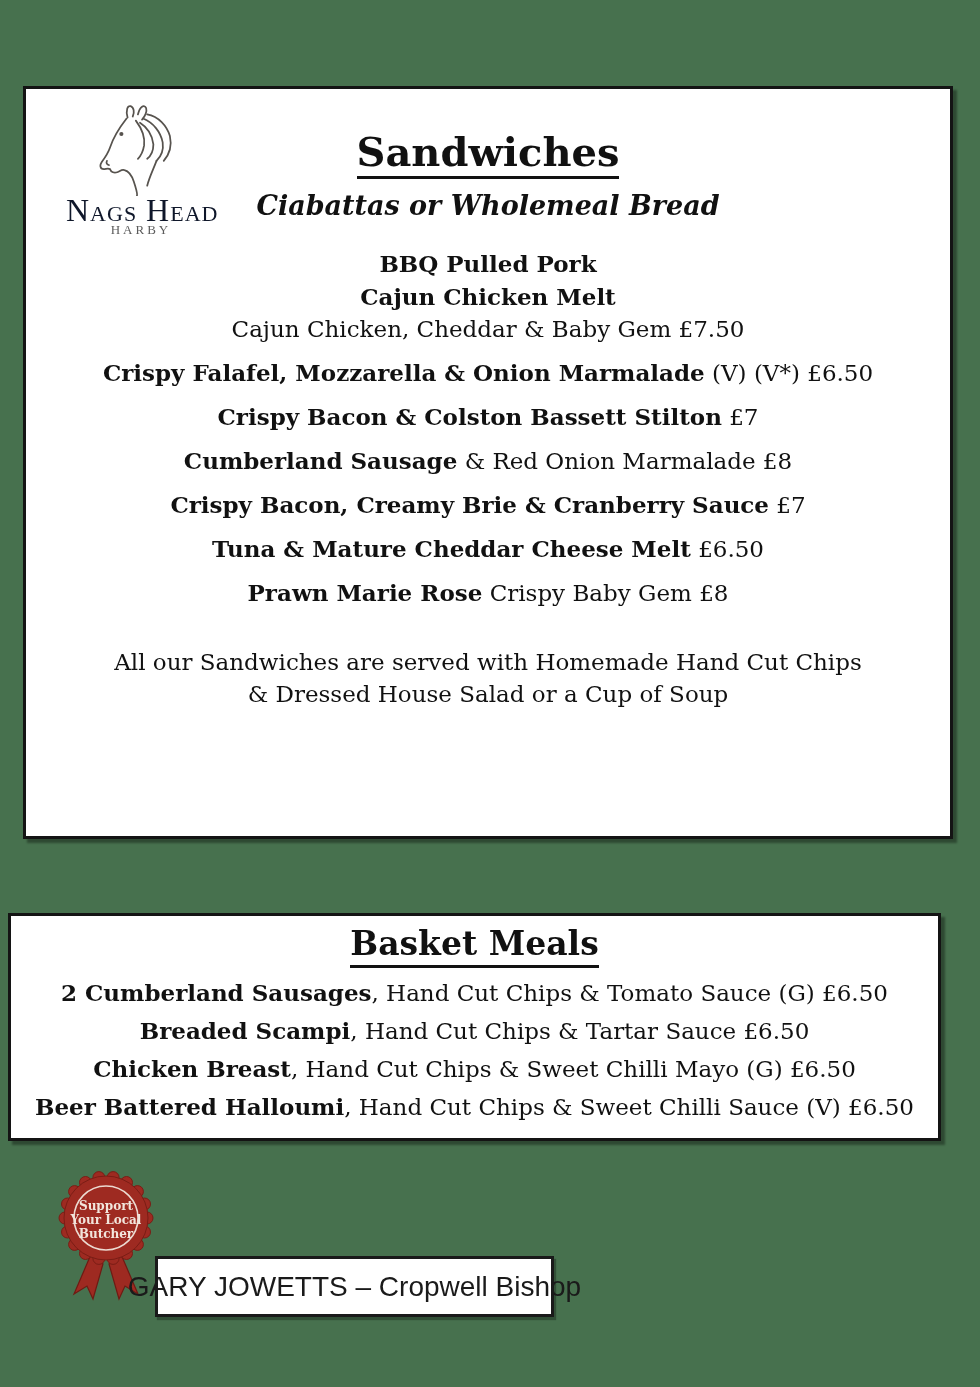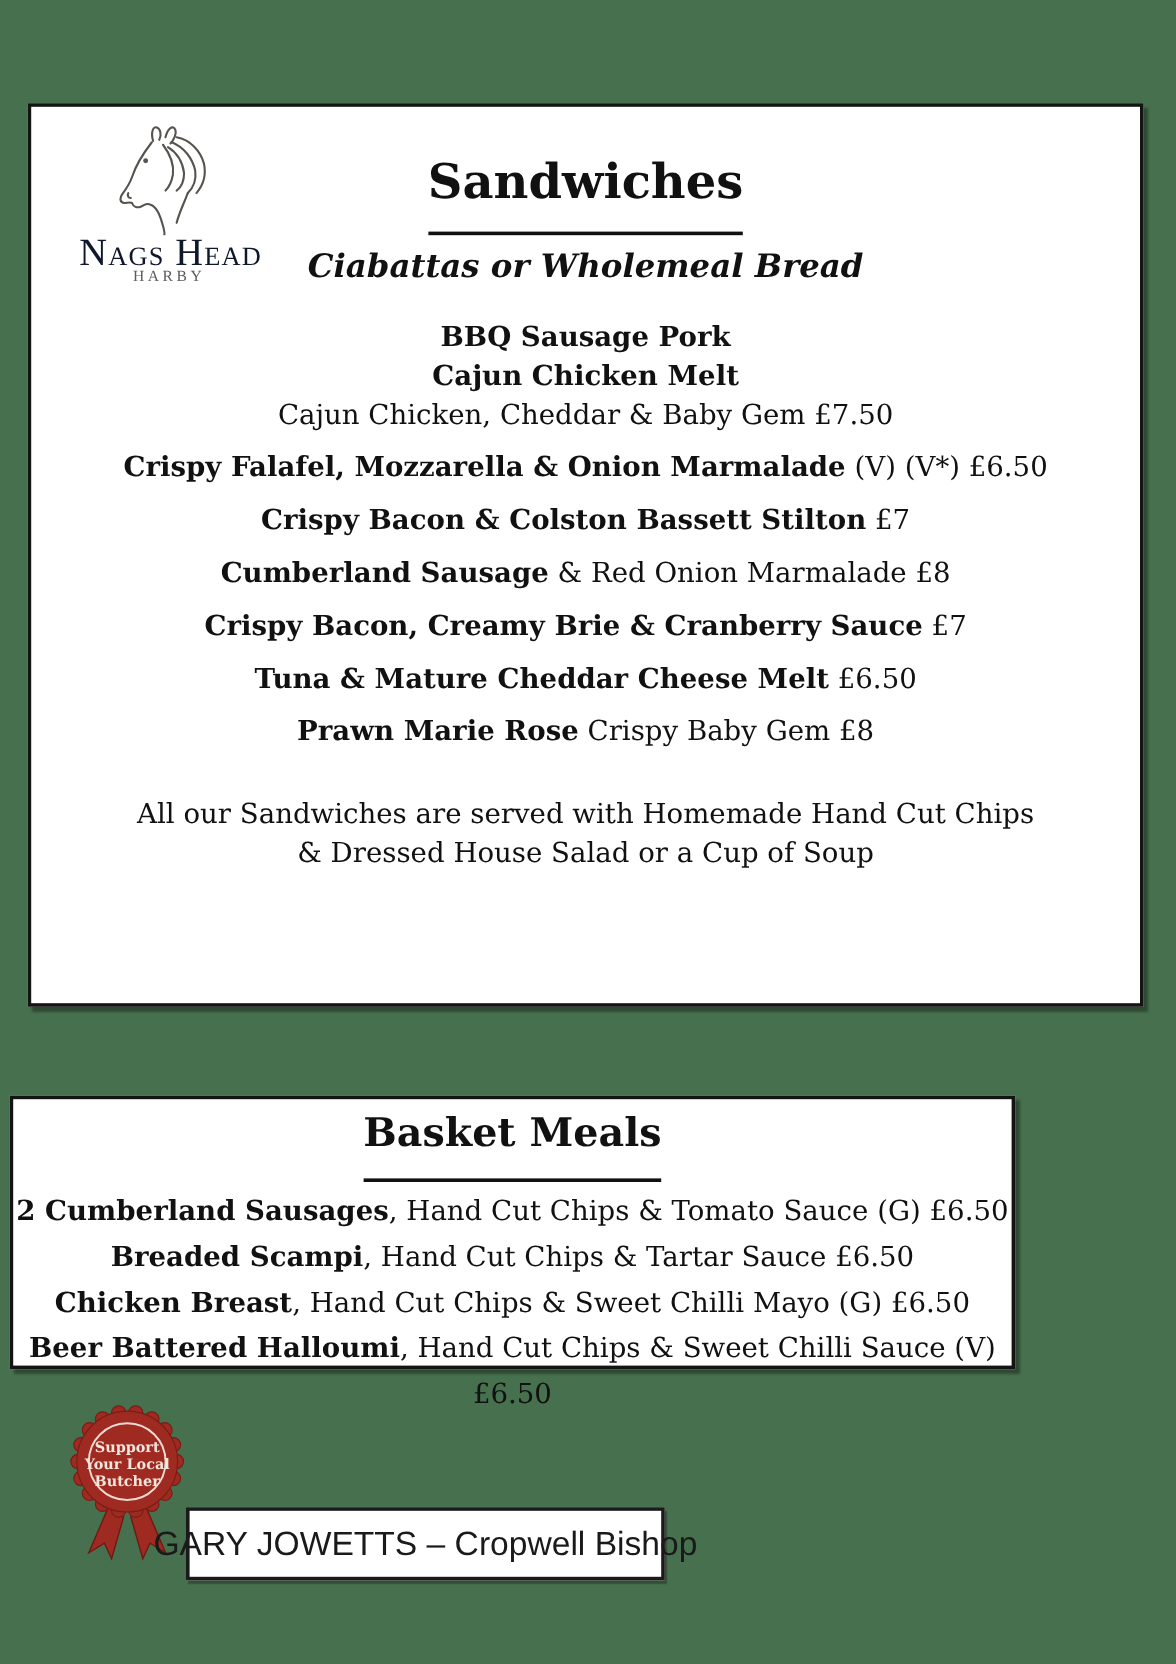--- a/index.html
+++ b/index.html
@@ -13,21 +13,21 @@
   }
   .panel{
     position:absolute;
     background:#fff;
     border:3px solid #141414;
     box-shadow:4px 4px 2px rgba(0,0,0,0.35);
     box-sizing:border-box;
     text-align:center;
   }
   .panel1{left:23px;top:86px;width:930px;height:753px;}
-  .panel2{left:8px;top:913px;width:838px;height:228px;}
+  .panel2{left:8px;top:913px;width:933px;height:228px;}
 
   
   .logo{position:absolute;left:40px;top:12px;width:150px;text-align:center;}
   .logo svg{display:block;margin:0 auto;}
   .logo-name{
     font-family:Liberation Serif, serif;
     font-variant:small-caps;
     font-size:32px;letter-spacing:1px;
     color:#0f172a;line-height:24px;margin-top:2px;
     white-space:nowrap;
@@ -35,21 +35,21 @@
   .logo-town{
     font-family:"Liberation Serif", serif;
     font-size:13px;letter-spacing:3px;
     color:#5c5c5c;line-height:15px;
   }
 
   
   .big-title{margin:0;font-weight:bold;}
   .panel1 .big-title{padding-top:40px;font-size:40px;line-height:46px;}
   .panel2 .big-title{padding-top:8px;font-size:33px;line-height:40px;}
-  .big-title .u{border-bottom:3px solid #111;padding-bottom:18px;display:inline-block;}
+  .big-title .u{border-bottom:3px solid #111;padding-bottom:1px;display:inline-block;}
   .subtitle{
     margin:12px 0 0 0;
     font-size:27px;line-height:30px;
     font-weight:bold;font-style:italic;
   }
 
   
   .items1{margin-top:26px;font-size:23px;}
   .mi{line-height:33px;}
   .mi .nm{font-weight:bold;}
@@ -107,21 +107,21 @@
       </svg>
       <div class="logo-name">Nags Head</div>
       <div class="logo-town">HARBY</div>
     </div>
 
     <h1 class="big-title"><span class="u">Sandwiches</span></h1>
     <h2 class="subtitle">Ciabattas or Wholemeal Bread</h2>
 
     <div class="items1">
       <div class="mi two">
-          <span class="nm">BBQ Sausage Pork</span>
+          <span class="nm">BBQ Pulled Pork</span>
         </div>
       <div class="mi two">
           <span class="nm">Cajun Chicken Melt</span>
           <span class="ds">Cajun Chicken, Cheddar &amp; Baby Gem £7.50</span>
         </div>
       <div class="mi one"><span class="nm">Crispy Falafel, Mozzarella &amp; Onion Marmalade</span> <span class="ds">(V) (V*) £6.50</span></div>
       <div class="mi one"><span class="nm">Crispy Bacon &amp; Colston Bassett Stilton</span> <span class="ds">£7</span></div>
       <div class="mi one"><span class="nm">Cumberland Sausage</span> <span class="ds">&amp; Red Onion Marmalade £8</span></div>
       <div class="mi one"><span class="nm">Crispy Bacon, Creamy Brie &amp; Cranberry Sauce</span> <span class="ds">£7</span></div>
       <div class="mi one"><span class="nm">Tuna &amp; Mature Cheddar Cheese Melt</span> <span class="ds">£6.50</span></div>

